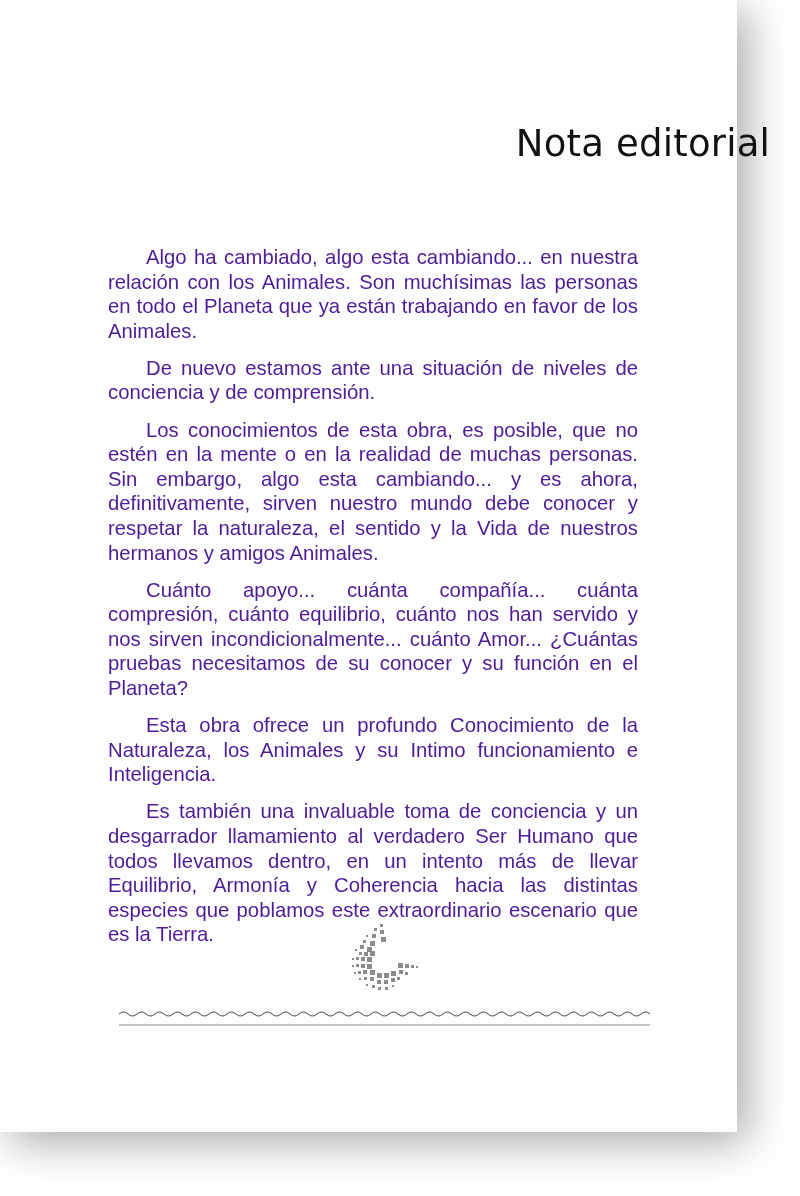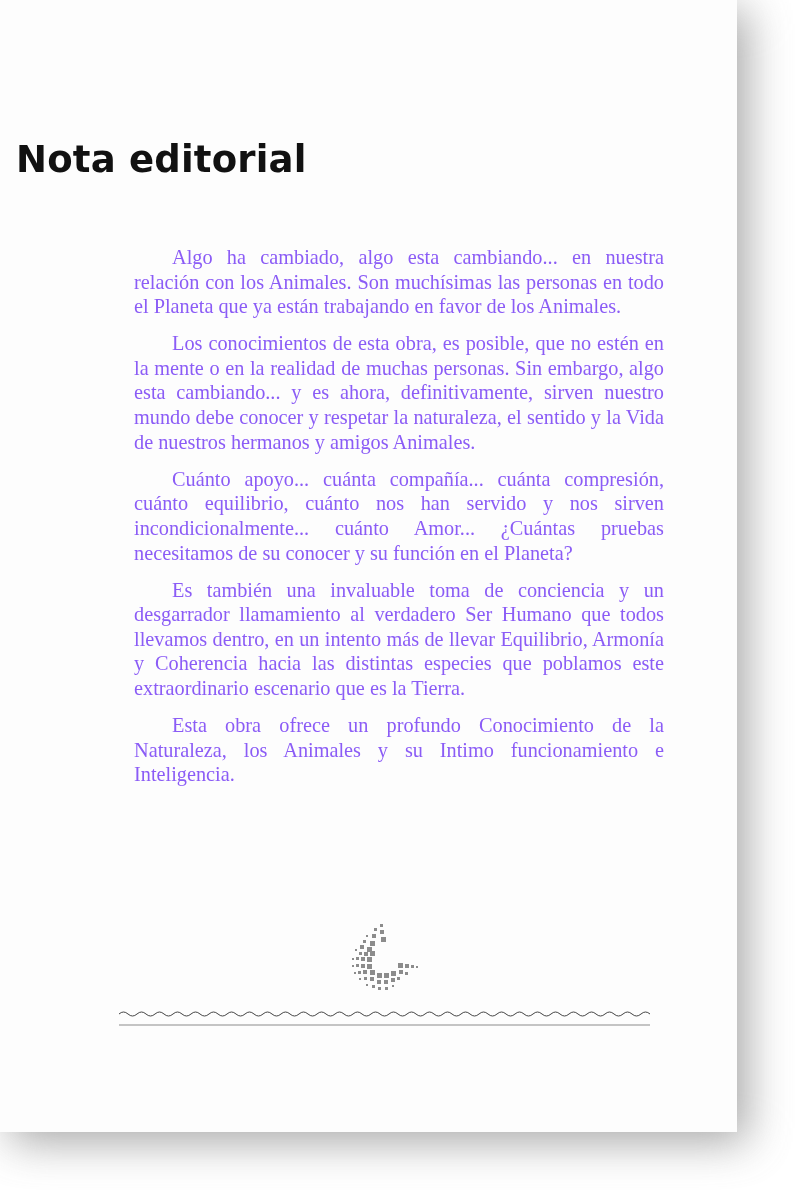--- a/index.html
+++ b/index.html
@@ -29,37 +29,37 @@
       top: 0;
       width: 737px;
       height: 1132px;
       background: #fdfdfd;
     }
     .title {
       position: absolute;
       left: 0;
       width: 770px;
       top: 122px;
-      text-align: left;
+      text-align: right;
       font-family: "DejaVu Sans", sans-serif;
-      font-weight: bold;
+      font-weight: normal;
       font-size: 37px;
       color: #111111;
       letter-spacing: 0.2px;
-      margin: 16px;
+      margin: 0;
     }
     .body-text {
       position: absolute;
-      left: 134px;
+      left: 108px;
       top: 245px;
       width: 530px;
-      font-family: Liberation Serif, serif;
+      font-family: Liberation Sans, sans-serif;
       font-size: 20.3px;
       line-height: 24.6px;
-      color: #8b5cf6;
+      color: #4c1d95;
       text-align: justify;
     }
     .body-text p {
       margin: 0 0 12.5px 0;
       text-indent: 38px;
     }
     .ornament {
       position: absolute;
       left: 340px;
       top: 922px;
@@ -86,24 +86,25 @@
 <body>
 
 <div class="shadow"></div>
 
 <div class="page">
 
   <h1 class="title">Nota editorial</h1>
 
   <div class="body-text">
     <p>Algo ha cambiado, algo esta cambiando... en nuestra relación con los Animales. Son muchísimas las personas en todo el Planeta que ya están trabajando en favor de los Animales.</p>
+    <p>De nuevo estamos ante una situación de niveles de conciencia y de comprensión.</p>
     <p>Los conocimientos de esta obra, es posible, que no estén en la mente o en la realidad de muchas personas. Sin embargo, algo esta cambiando... y es ahora, definitivamente,  sirven nuestro mundo debe conocer y respetar la naturaleza, el sentido y la Vida de nuestros hermanos y amigos Animales.</p>
     <p>Cuánto apoyo... cuánta compañía... cuánta compresión, cuánto equilibrio, cuánto nos han servido y nos sirven incondicionalmente... cuánto Amor... ¿Cuántas pruebas necesitamos de su conocer y su función en el Planeta?</p>
+    <p>Esta obra ofrece un profundo Conocimiento de la Naturaleza, los Animales y su Intimo funcionamiento e Inteligencia.</p>
     <p>Es también una invaluable toma de conciencia y un desgarrador llamamiento al verdadero Ser Humano que todos llevamos dentro, en un intento más de llevar Equilibrio, Armonía y Coherencia hacia las distintas especies que poblamos este extraordinario escenario que es la Tierra.</p>
-    <p>Esta obra ofrece un profundo Conocimiento de la Naturaleza, los Animales y su Intimo funcionamiento e Inteligencia.</p>
   </div>
 
   <svg class="ornament" viewBox="0 0 80 70">
     <g fill="#8c8c8c">
 
       <rect x="40" y="2" width="3" height="3"></rect>
       <rect x="40" y="8" width="4" height="4"></rect>
       <rect x="41" y="15" width="5" height="5"></rect>
       <rect x="34" y="6" width="3" height="3"></rect>
       <rect x="32" y="12" width="4" height="4"></rect>

